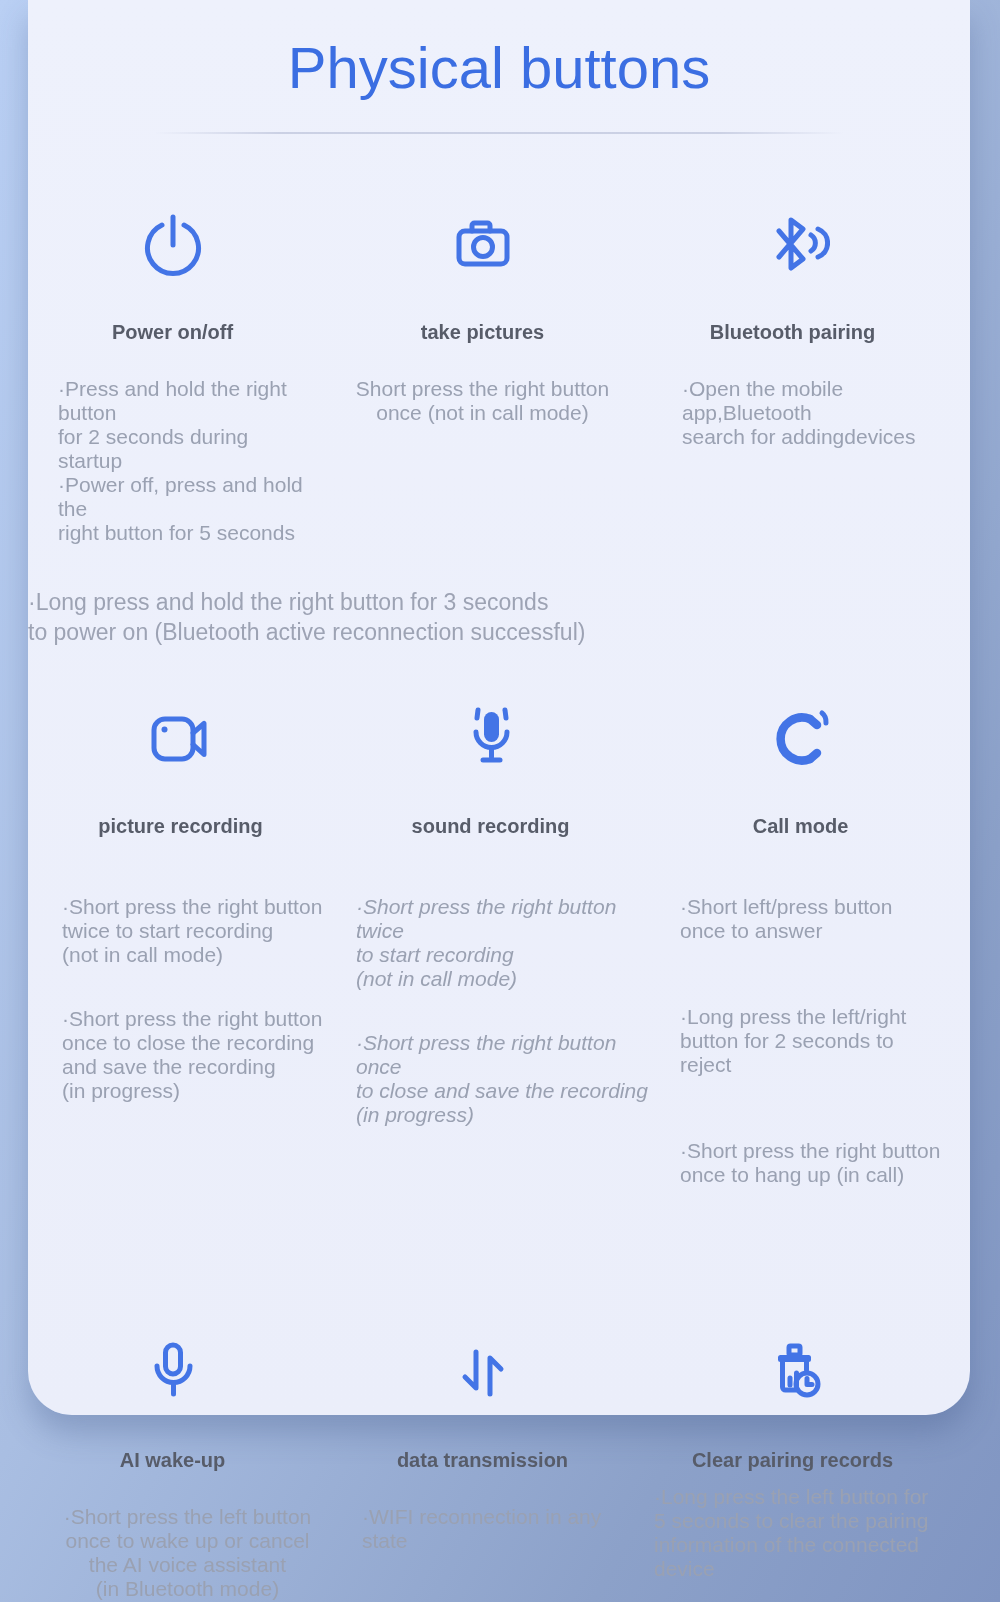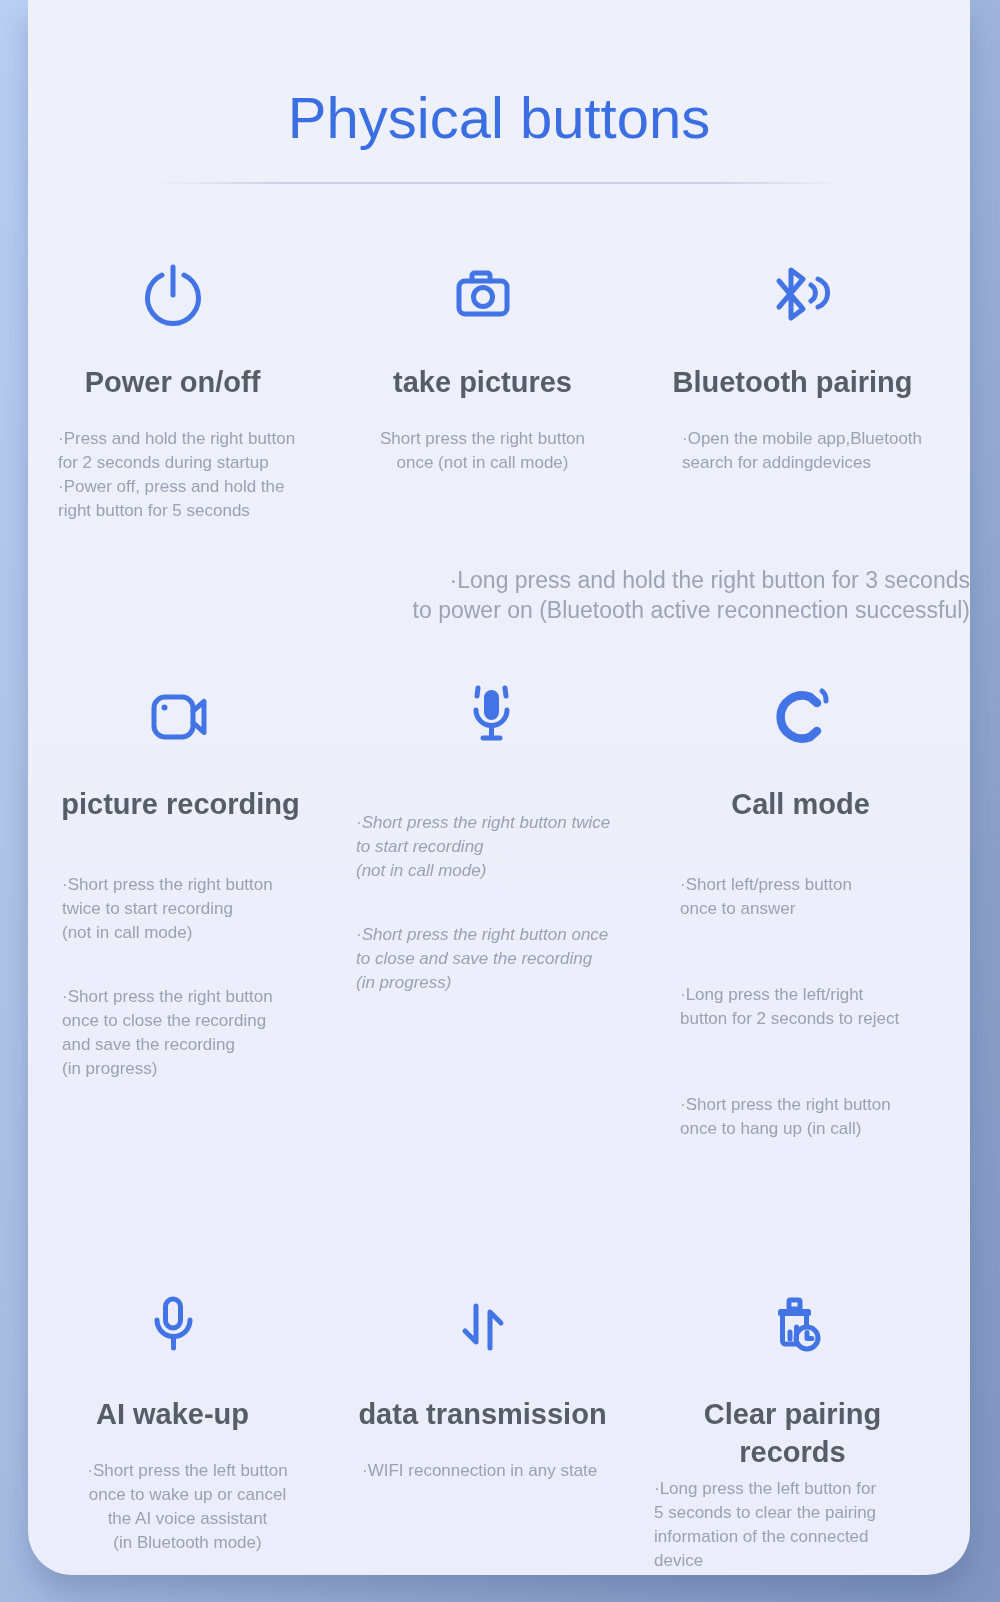--- a/index.html
+++ b/index.html
@@ -2,22 +2,22 @@
 <html><head>
 <meta charset="utf-8">
 <style>
   html,body{margin:0;padding:0;}
   body{
     width:1000px;height:1602px;overflow:hidden;position:relative;
     font-family:"Liberation Sans",sans-serif;
     background:linear-gradient(118deg,#bad0f4 0%,#a9bee2 42%,#8ca1c9 78%,#8095c2 100%);
   }
   .card{
-    position:absolute;left:28px;top:0;width:942px;height:1575px;
-    box-sizing:border-box;padding-top:86px;
+    position:absolute;left:28px;top:0;width:942px;height:1415px;
+    box-sizing:border-box;padding-top:36px;
     background:linear-gradient(180deg,#eef1fc 0%,#ebeefa 100%);
     border-radius:0 0 44px 44px;
     box-shadow:0 18px 30px rgba(60,82,132,.30);
   }
   .page-title{
     text-align:center;font-size:58px;line-height:64px;font-weight:500;
     color:#3b6ee2;margin:0;
   }
   .divider{
     width:690px;height:2px;margin:32px auto 0;
@@ -28,41 +28,41 @@
     padding-left:2px;
   }
   .row1{margin-top:67px;}
   .row2{margin-top:48px;margin-left:8px;}
   .row3{margin-top:80px;}
   .cell{min-width:0;}
   .icon-wrap{height:88px;display:flex;align-items:center;justify-content:center;}
   .icon-wrap svg{display:block;}
   .feat-title{
     margin-top:24px;text-align:center;
-    font-size:29px;line-height:38px;font-weight:600;color:#575c69;
+    font-size:20px;line-height:38px;font-weight:600;color:#575c69;
   }
   .feat-body{
-    margin-top:26px;font-size:17px;line-height:24px;color:#9aa1b2;
+    margin-top:26px;font-size:21px;line-height:24px;color:#9aa1b2;
     white-space:pre-line;text-align:left;
   }
   .feat-body.tight{margin-top:6px;}
   .para{white-space:pre-line;margin:0 0 16px 0;}
   .para:last-child{margin-bottom:0;}
   .cell-call .para{margin-bottom:38px;}
   .center{text-align:center;}
   .pl4{padding-left:4px;}
   .pl22{padding-left:22px;}
   .pl24{padding-left:24px;}
   .pl28{padding-left:28px;}
   .pl30{padding-left:30px;text-align:center;}
   .pl32{padding-left:32px;}
   .pl33{padding-left:33px;font-style:italic;}
   .pl47{padding-left:47px;}
   .note{
-    margin-top:42px;text-align:right;white-space:pre-line;
+    margin-top:42px;text-align:left;white-space:pre-line;
     font-size:23px;line-height:30px;color:#9da3b4;
   }
   .ic{stroke:#4374e6;fill:none;stroke-width:5;stroke-linecap:round;stroke-linejoin:round;}
   .ic-fill{fill:#4374e6;stroke:none;}
   .ic-thick{stroke:#4374e6;fill:none;stroke-width:8.5;stroke-linecap:round;stroke-linejoin:round;}
 </style>
 </head>
 <body>
 
 <div class="card">
@@ -142,20 +142,21 @@
       <div class="icon-wrap">
         <svg width="74" height="74" viewBox="0 0 74 74">
           <rect class="ic-fill" x="30" y="10" width="15" height="30" rx="7.5"></rect>
           <path class="ic" d="M22 30 a 15.5 15.5 0 0 0 31 0"></path>
           <line class="ic" x1="37.5" y1="46" x2="37.5" y2="55"></line>
           <line class="ic" x1="29" y1="58" x2="46" y2="58"></line>
           <line class="ic" x1="24" y1="8" x2="23" y2="16"></line>
           <line class="ic" x1="51" y1="8" x2="52" y2="16"></line>
         </svg>
       </div>
+      <div class="feat-title">sound recording</div>
       <div class="feat-body pl33">
         <div class="para">·Short press the right button twice
  to start recording
 (not in call mode)</div>
         <div class="para">·Short press the right button once
  to close and save the recording
 (in progress)</div>
       </div>
     </div>
 

